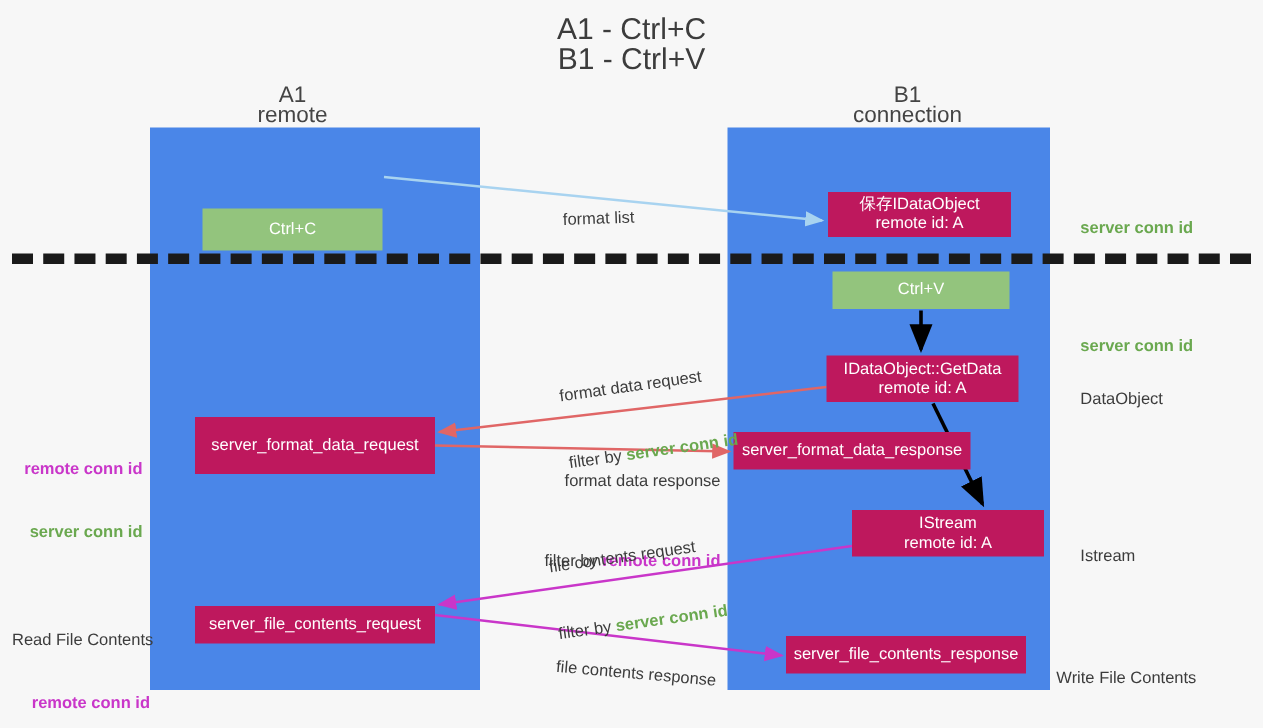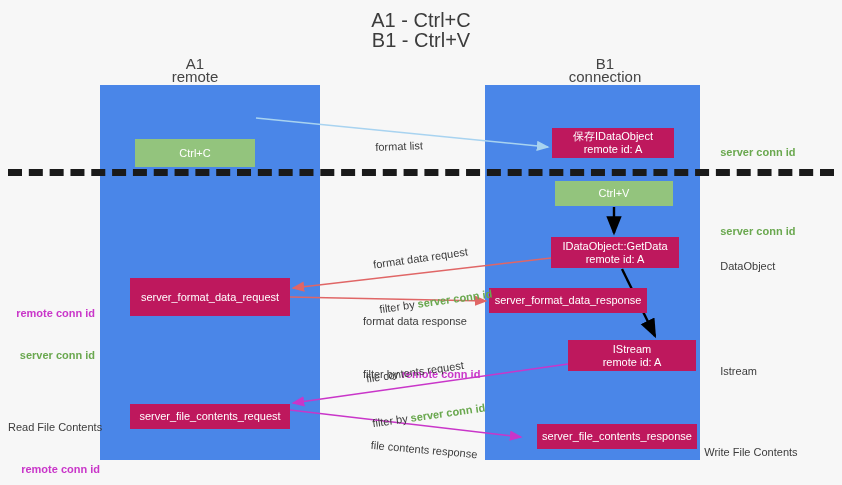--- a/index.html
+++ b/index.html
@@ -60,21 +60,21 @@
   .node.orange{background:#be185d;}
 
   #n-ctrlc   {left:135px;top:105px;width:120px;height:28px;margin-top:34px;}
   #n-save    {left:552px;top:128px;width:122px;height:30px;}
   #n-ctrlv   {left:555px;top:181px;width:118px;height:25px;}
   #n-getdata {left:551px;top:237px;width:128px;height:31px;}
   #n-istream {left:568px;top:340px;width:128px;height:31px;}
   #n-fdreq   {left:130px;top:278px;width:160px;height:38px;}
   #n-fdres   {left:489px;top:288px;width:158px;height:25px;}
   #n-fcreq   {left:130px;top:392px;width:160px;height:25px;margin-top:12px;}
-  #n-fcres   {left:537px;top:424px;width:160px;height:25px;}
+  #n-fcres   {left:524px;top:424px;width:160px;height:25px;}
 
   
   .ann{
     font-size:11px;line-height:14px;
     white-space:pre;
   }
   .ann .green-t{color:#6aa84f;font-weight:bold;}
   .ann .purple-t{color:#c936c9;font-weight:bold;}
   .ann .plain-t{color:#3c3c3c;}
 
@@ -92,21 +92,21 @@
     font-size:11px;line-height:15px;
     white-space:pre;
     color:#3c3c3c;
     transform-origin:left top;
   }
   .edge-label .green-t{color:#6aa84f;font-weight:bold;}
   .edge-label .purple-t{color:#c936c9;font-weight:bold;}
 
   #el-formatlist{left:374px;top:110px;transform:rotate(-2deg);}
   #el-fdreq{left:368px;top:228px;transform:rotate(-8deg);}
-  #el-fdres{left:363px;top:284px;}
+  #el-fdres{left:363px;top:284px;text-align:right;}
   #el-fcreq{left:361px;top:342px;transform:rotate(-8deg);}
   #el-fcres{left:374px;top:408px;transform:rotate(5deg);}
 
   svg#wires{position:absolute;left:0;top:0;width:842px;height:485px;overflow:visible;}
 </style>
 </head>
 <body>
 
 <div id="stage">
 

